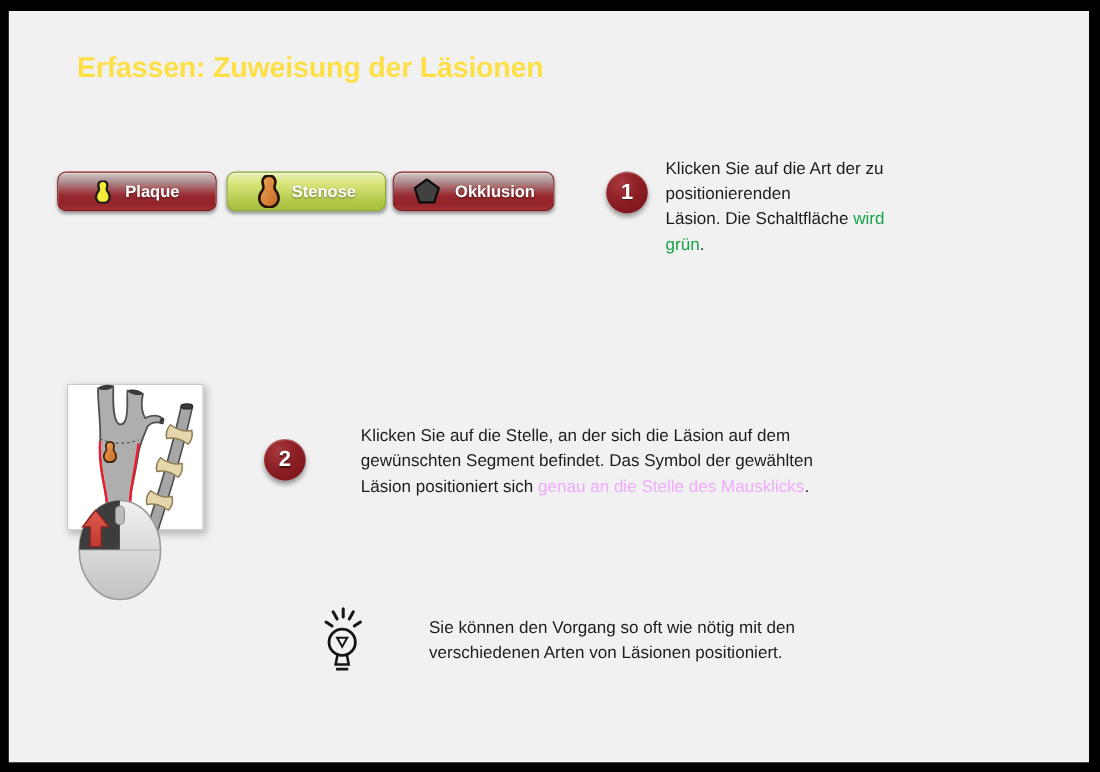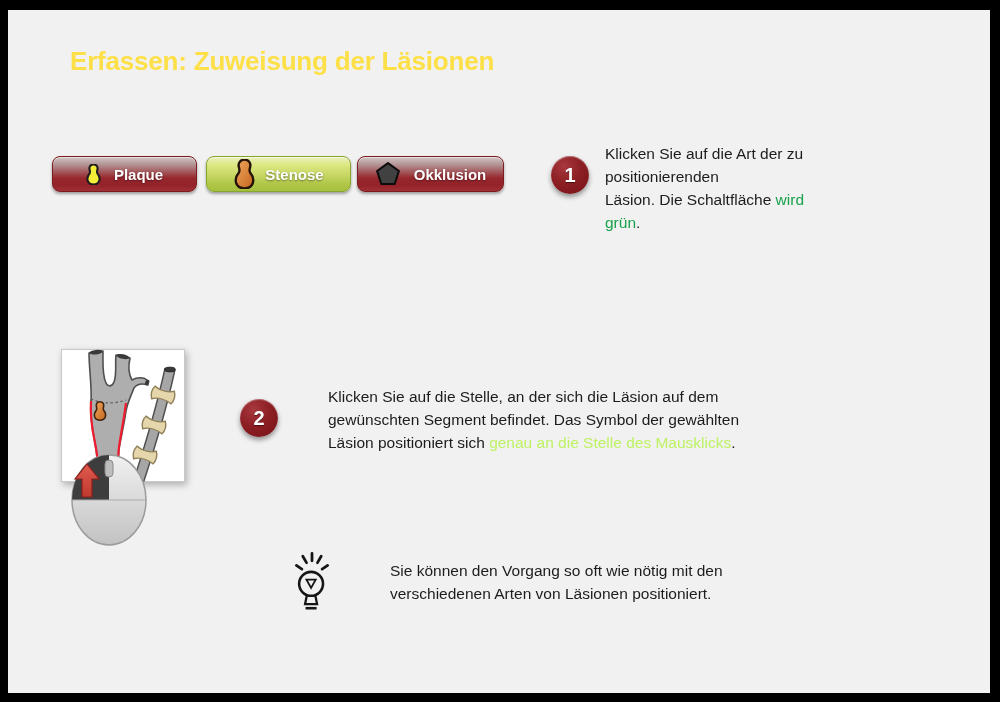--- a/index.html
+++ b/index.html
@@ -15,21 +15,21 @@
     border:1px solid #7e1b20;gap:13px;}
   .btn-green{background:linear-gradient(180deg,#e9f0bc 0%,#dce77f 25%,#c3d45f 58%,#afc647 80%,#a8c03f 100%);
     border:1px solid #87a62e;}
   .step-badge{position:absolute;width:38px;height:38px;border-radius:50%;
     background:radial-gradient(circle at 35% 28%,#a8393e 0%,#8c1f24 45%,#761217 100%);
     color:#fff;font-size:20px;font-weight:bold;display:flex;align-items:center;justify-content:center;
     box-shadow:0 3px 5px rgba(0,0,0,0.4), inset 0 1px 1px rgba(255,255,255,0.35);
     text-shadow:0 1px 1px rgba(0,0,0,0.5);}
   .step-text{position:absolute;font-size:15.5px;line-height:23px;color:#1c1c1c;white-space:pre-line;}
   .green{color:#17a24b;}
-  .red{color:#bef264;}
+  .red{color:#f0abfc;}
   .image-board{position:absolute;left:61px;top:349px;width:122px;height:131px;background:#ffffff;
     border:1px solid #c9c9c9;box-shadow:2px 3px 7px rgba(0,0,0,0.28);}
   .lesion-svg{position:absolute;left:57px;top:349px;width:130px;height:198px;}
   .bulb-svg{position:absolute;left:289px;top:549px;width:46px;height:66px;}
   .icon-svg{display:block;}
 </style>
 </head>
 <body>
 
 <div class="stage">

